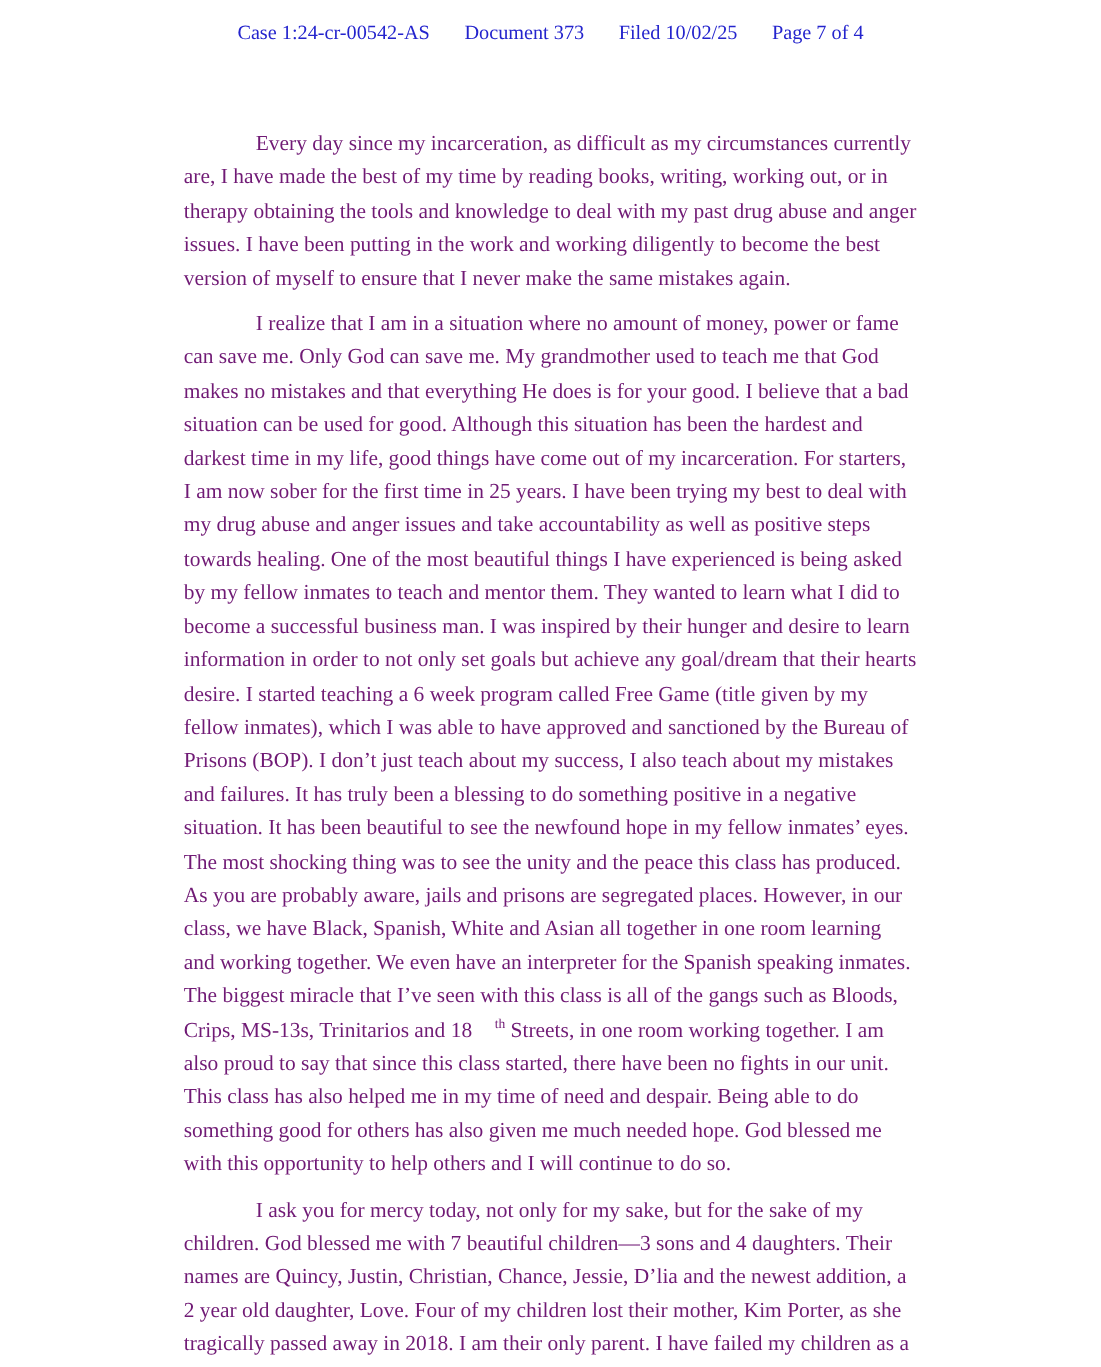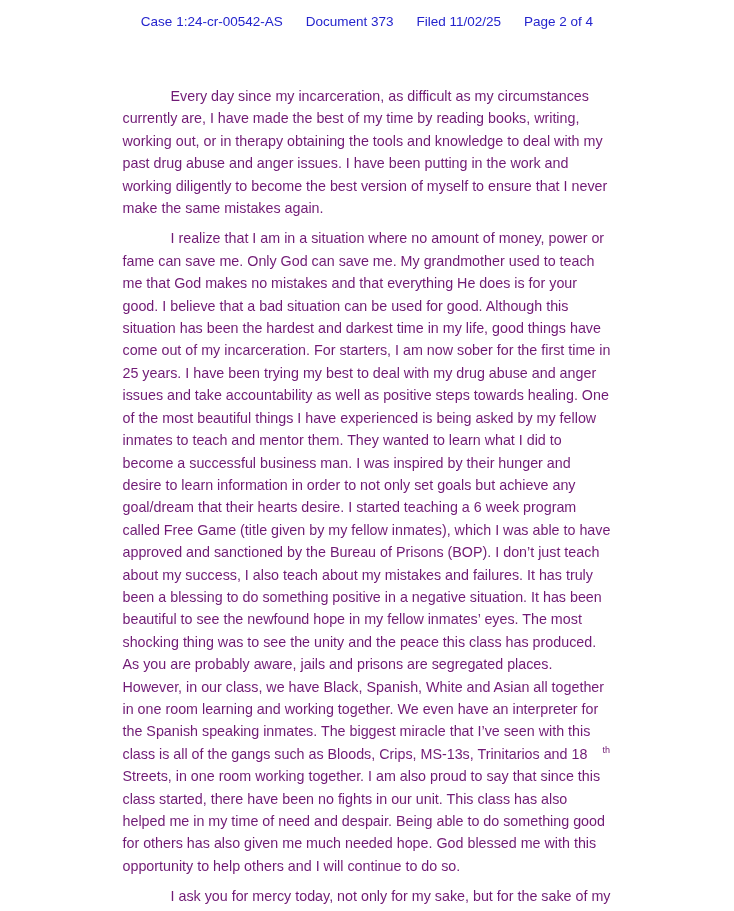--- a/index.html
+++ b/index.html
@@ -7,21 +7,21 @@
     padding: 0;
     background: #ffffff;
   }
   .page {
     position: relative;
     width: 619px;
     height: 911px;
     margin: 0 auto;
     background: #ffffff;
     overflow: hidden;
-    font-family: Liberation Sans, sans-serif;
+    font-family: Liberation Serif, serif;
   }
   .stamp-header {
     padding-top: 14px;
     display: flex;
     justify-content: center;
     gap: 23px;
     font-size: 13.5px;
     line-height: 15px;
     color: #2424cd;
     white-space: nowrap;
@@ -46,22 +46,22 @@
   }
 </style>
 </head>
 <body>
 
 <div class="page">
 
   <div class="stamp-header">
     <span>Case 1:24-cr-00542-AS</span>
     <span>Document 373</span>
-    <span>Filed 11/02/25</span>
-    <span>Page 2 of 4</span>
+    <span>Filed 10/02/25</span>
+    <span>Page 7 of 4</span>
   </div>
 
   <div class="doc-body">
     <p><span>Every day since my incarceration, as difficult as my circumstances currently are, I have made the best of my time by reading books, writing, working out, or in therapy obtaining the tools and knowledge to deal with my past drug abuse and anger issues. I have been putting in the work and working diligently to become the best version of myself to ensure that I never make the same mistakes again.</span></p>
     <p><span>I realize that I am in a situation where no amount of money, power or fame can save me. Only God can save me. My grandmother used to teach me that God makes no mistakes and that everything He does is for your good. I believe that a bad situation can be used for good. Although this situation has been the hardest and darkest time in my life, good things have come out of my incarceration. For starters, I am now sober for the first time in 25 years. I have been trying my best to deal with my drug abuse and anger issues and take accountability as well as positive steps towards healing. One of the most beautiful things I have experienced is being asked by my fellow inmates to teach and mentor them. They wanted to learn what I did to become a successful business man. I was inspired by their hunger and desire to learn information in order to not only set goals but achieve any goal/dream that their hearts desire. I started teaching a 6 week program called Free Game (title given by my fellow inmates), which I was able to have approved and sanctioned by the Bureau of Prisons (BOP). I don’t just teach about my success, I also teach about my mistakes and failures. It has truly been a blessing to do something positive in a negative situation. It has been beautiful to see the newfound hope in my fellow inmates’ eyes. The most shocking thing was to see the unity and the peace this class has produced. As you are probably aware, jails and prisons are segregated places. However, in our class, we have Black, Spanish, White and Asian all together in one room learning and working together. We even have an interpreter for the Spanish speaking inmates. The biggest miracle that I’ve seen with this class is all of the gangs such as Bloods, Crips, MS-13s, Trinitarios and 18</span><sup>th</sup><span> Streets, in one room working together. I am also proud to say that since this class started, there have been no fights in our unit. This class has also helped me in my time of need and despair. Being able to do something good for others has also given me much needed hope. God blessed me with this opportunity to help others and I will continue to do so.</span></p>
     <p><span>I ask you for mercy today, not only for my sake, but for the sake of my children. God blessed me with 7 beautiful children—3 sons and 4 daughters. Their names are Quincy, Justin, Christian, Chance, Jessie, D’lia and the newest addition, a 2 year old daughter, Love. Four of my children lost their mother, Kim Porter, as she tragically passed away in 2018. I am their only parent. I have failed my children as a father. My father was murdered when I was 3 years old so I know first-hand what it is to not have a father. More than anything, I just want the opportunity to return home and be the father that they need and</span></p>
   </div>
 
 </div>
 

